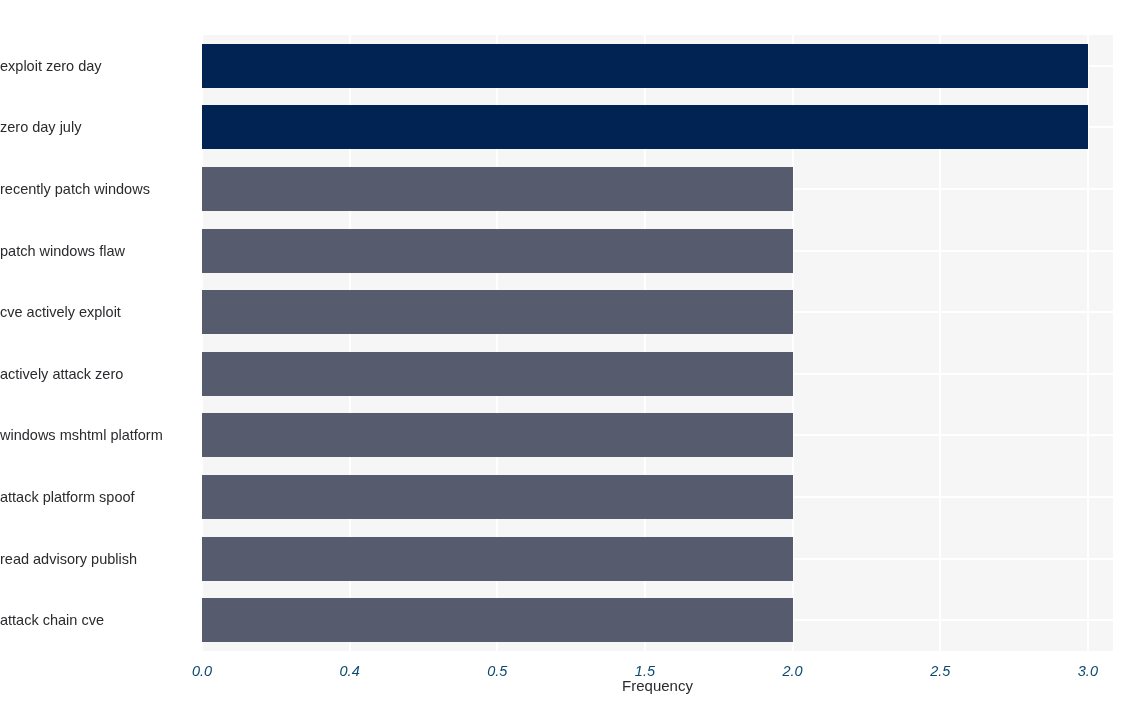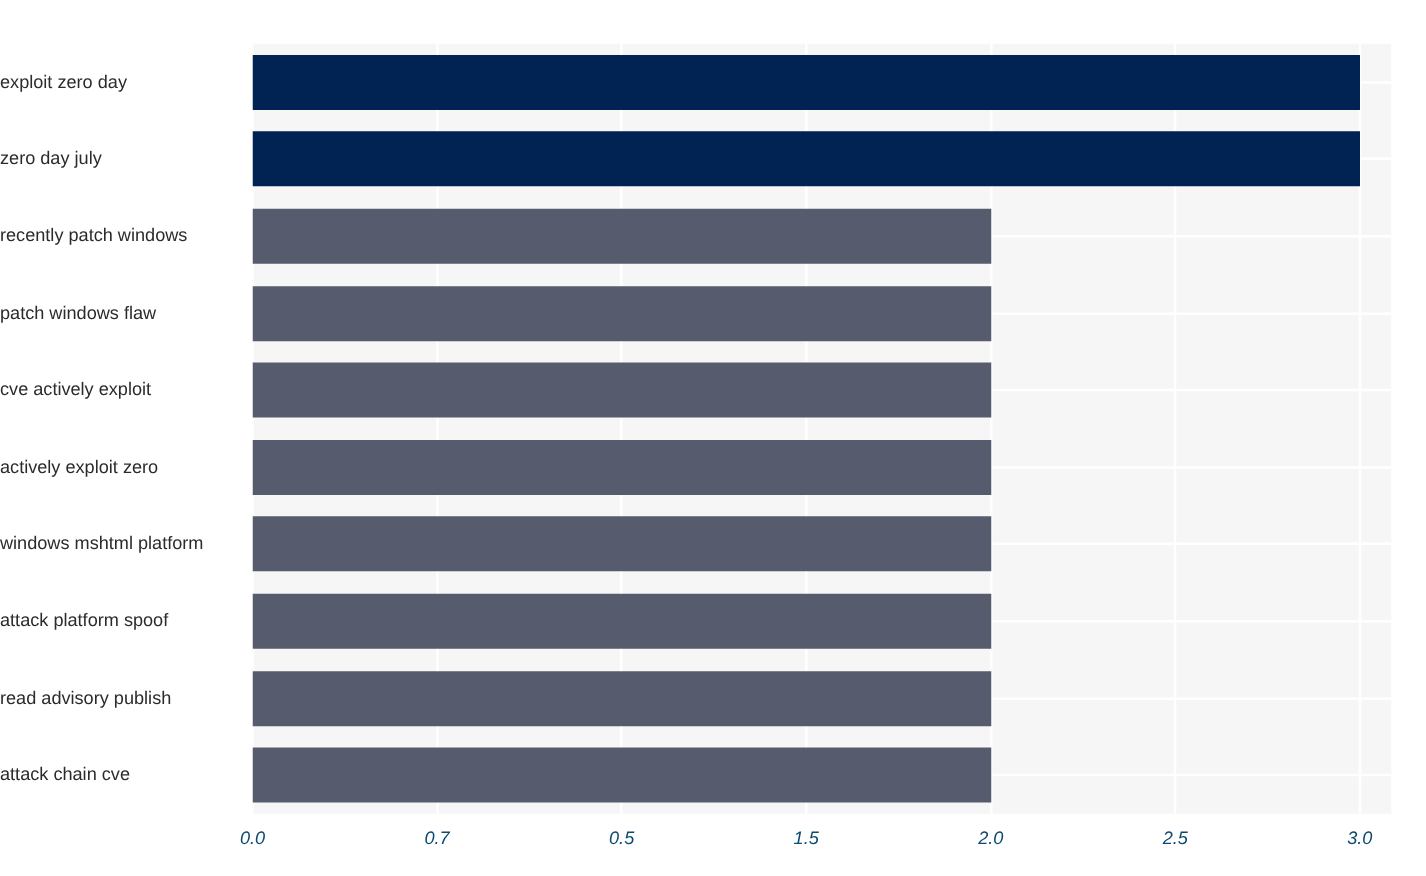--- a/index.html
+++ b/index.html
@@ -143,30 +143,31 @@
       <div class="bar" title="read advisory publish: 2" style="top: 501.6px; width: 590.6px; background: rgb(86, 92, 109);"></div>
       <div class="bar" title="attack chain cve: 2" style="top: 563.2px; width: 590.6px; background: rgb(86, 92, 109);"></div>
     </div>
 
   <div id="y-axis">
       <div class="ytick-label" style="top: 22.8px;">exploit zero day</div>
       <div class="ytick-label" style="top: 84.4px;">zero day july</div>
       <div class="ytick-label" style="top: 146px;">recently patch windows</div>
       <div class="ytick-label" style="top: 207.6px;">patch windows flaw</div>
       <div class="ytick-label" style="top: 269.2px;">cve actively exploit</div>
-      <div class="ytick-label" style="top: 330.8px;">actively exploit zero</div>
+      <div class="ytick-label" style="top: 330.8px;">actively attack zero</div>
       <div class="ytick-label" style="top: 392.4px;">windows mshtml platform</div>
       <div class="ytick-label" style="top: 454px;">attack platform spoof</div>
       <div class="ytick-label" style="top: 515.6px;">read advisory publish</div>
       <div class="ytick-label" style="top: 577.2px;">attack chain cve</div>
     </div>
 
   <div id="x-axis">
+    <div id="x-axis-label">Frequency</div>
   <div class="xtick-label" style="left: 202px;">0.0</div>
-      <div class="xtick-label" style="left: 349.65px;">0.7</div>
+      <div class="xtick-label" style="left: 349.65px;">0.4</div>
       <div class="xtick-label" style="left: 497.3px;">0.5</div>
       <div class="xtick-label" style="left: 644.95px;">1.5</div>
       <div class="xtick-label" style="left: 792.6px;">2.0</div>
       <div class="xtick-label" style="left: 940.25px;">2.5</div>
       <div class="xtick-label" style="left: 1087.9px;">3.0</div>
     </div>
 
 </div>
 
 </body></html>

